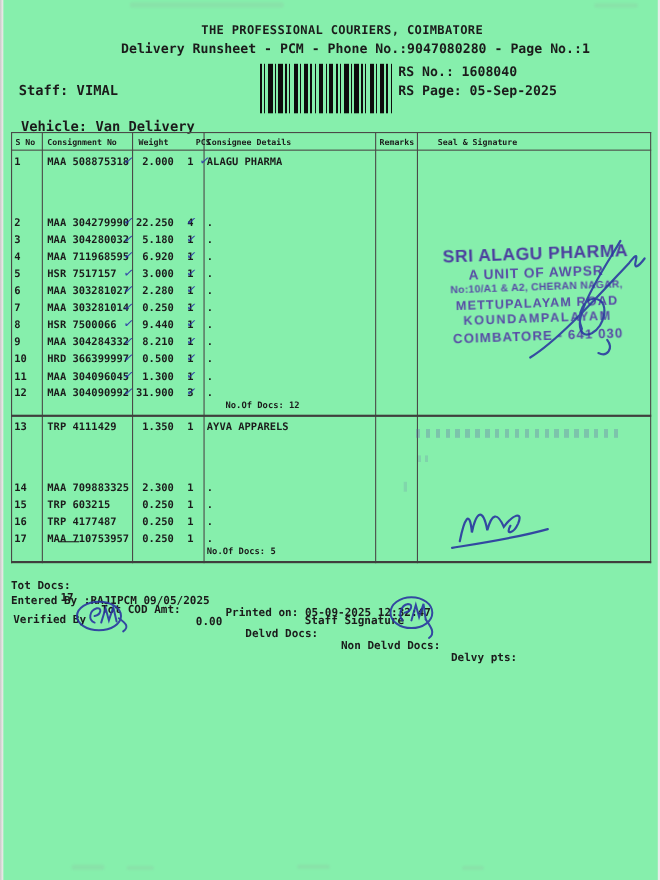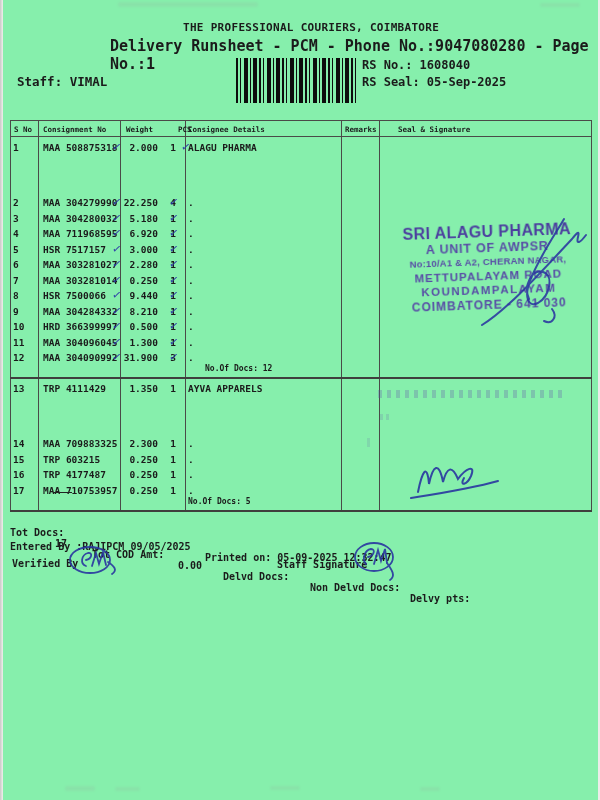--- a/index.html
+++ b/index.html
@@ -7,21 +7,21 @@
         font-family:"DejaVu Sans Mono",monospace;font-weight:700;color:#1b1b1b;}
   .abs{position:absolute;}
 
   
   .edge-left{left:0;top:0;width:3px;height:800px;background:linear-gradient(90deg,#c9c9c7,#efefed);}
   .edge-right{right:0;top:0;width:2px;height:800px;background:#ececea;}
   .ghost{background:#9a9a98;opacity:.14;filter:blur(1.2px);border-radius:2px;}
 
   
   .title{top:21px;left:183px;font-size:11px;letter-spacing:.3px;}
-  .subtitle{top:37px;left:110px;font-size:15px;}
+  .subtitle{top:37px;left:110px;font-size:12px;}
   .info{font-size:12.5px;}
   .info .v{margin-left:7.5px;}
   .rsinfo{font-size:12px;left:362px;}
   .rsinfo .v{margin-left:7px;}
   .barcode{left:236px;top:58px;width:122px;height:45px;
     background-image:repeating-linear-gradient(90deg,
       #0d0d0d 0 2px, transparent 2px 4px, #0d0d0d 4px 5px, transparent 5px 8px,
       #0d0d0d 8px 12px, transparent 12px 14px, #0d0d0d 14px 15px, transparent 15px 17px,
       #0d0d0d 17px 21px, transparent 21px 23px);}
 
@@ -79,28 +79,31 @@
   <div class="abs ghost" style="left:115px;top:787px;width:25px;height:4px;"></div>
   <div class="abs ghost" style="left:270px;top:786px;width:30px;height:4px;"></div>
   <div class="abs ghost" style="left:420px;top:787px;width:20px;height:4px;"></div>
 
   <div class="abs title">THE PROFESSIONAL COURIERS, COIMBATORE</div>
   <div class="abs subtitle">Delivery Runsheet - PCM - Phone No.:9047080280 - Page No.:1</div>
 
   <div class="abs info" style="left:17px;top:74px;">
     <span>Staff:</span><span class="v">VIMAL</span>
   </div>
+  <div class="abs info" style="left:19px;top:107px;">
+    <span>Vehicle:</span><span class="v">Van Delivery</span>
+  </div>
 
   <div class="abs barcode"></div>
 
   <div class="abs rsinfo" style="top:58px;">
     <span>RS No.:</span><span class="v">1608040</span>
   </div>
   <div class="abs rsinfo" style="top:75px;">
-    <span>RS Seal:</span><span class="v">05-Sep-2025</span>
+    <span>RS Page:</span><span class="v">05-Sep-2025</span>
   </div>
 
   <div class="abs rtable">
     <div class="vline" style="left:0;"></div>
     <div class="vline" style="left:28px;"></div>
     <div class="vline" style="left:110px;"></div>
     <div class="vline" style="left:175px;"></div>
     <div class="vline" style="left:331px;"></div>
     <div class="vline" style="left:369px;"></div>
     <div class="vline" style="left:581px;"></div>

